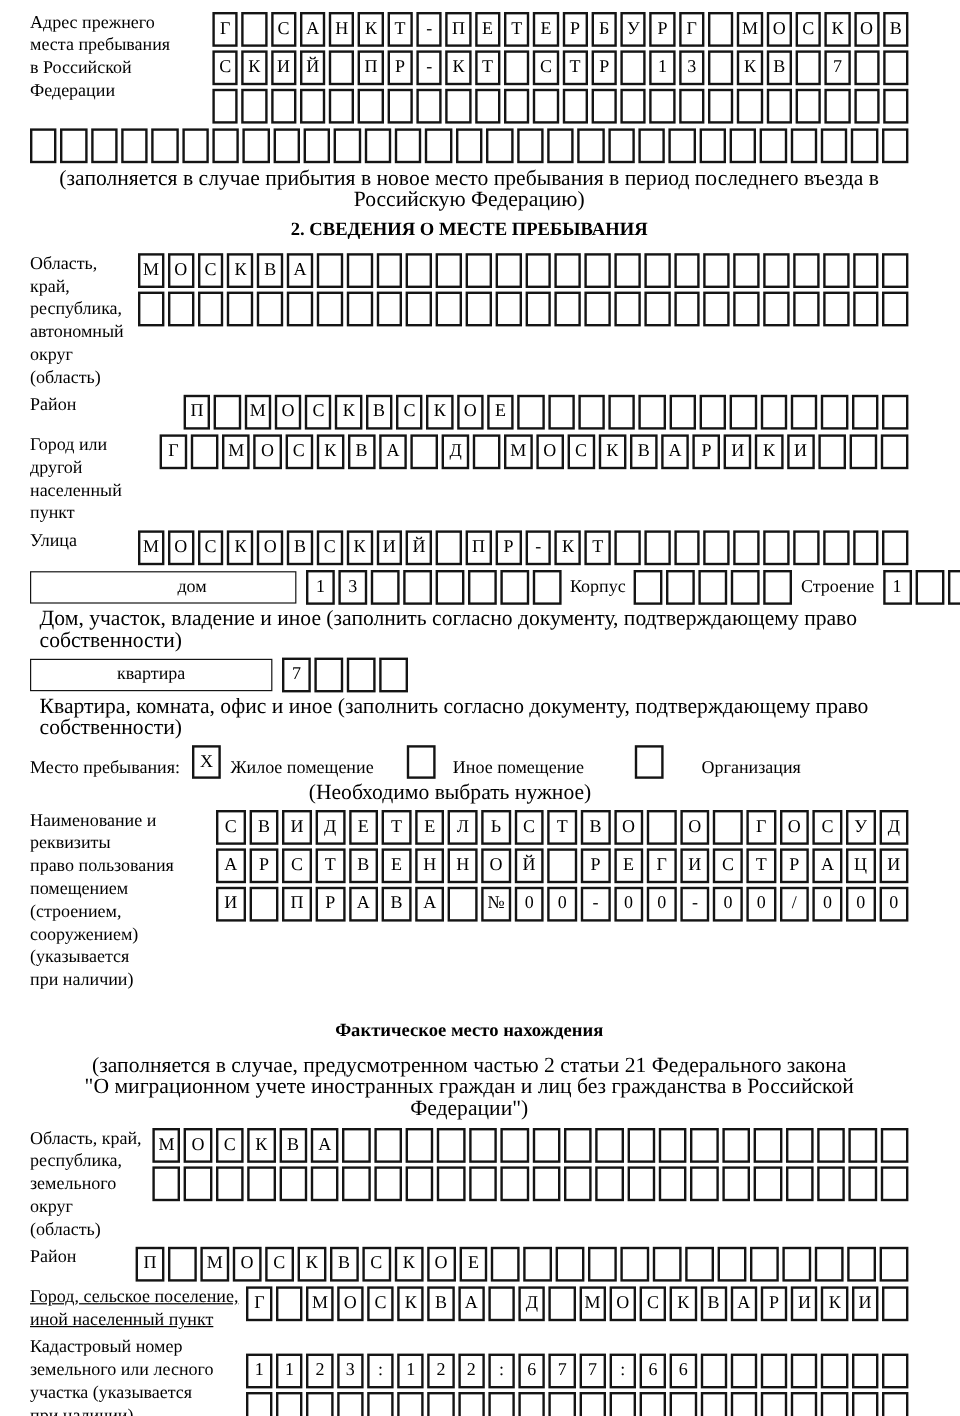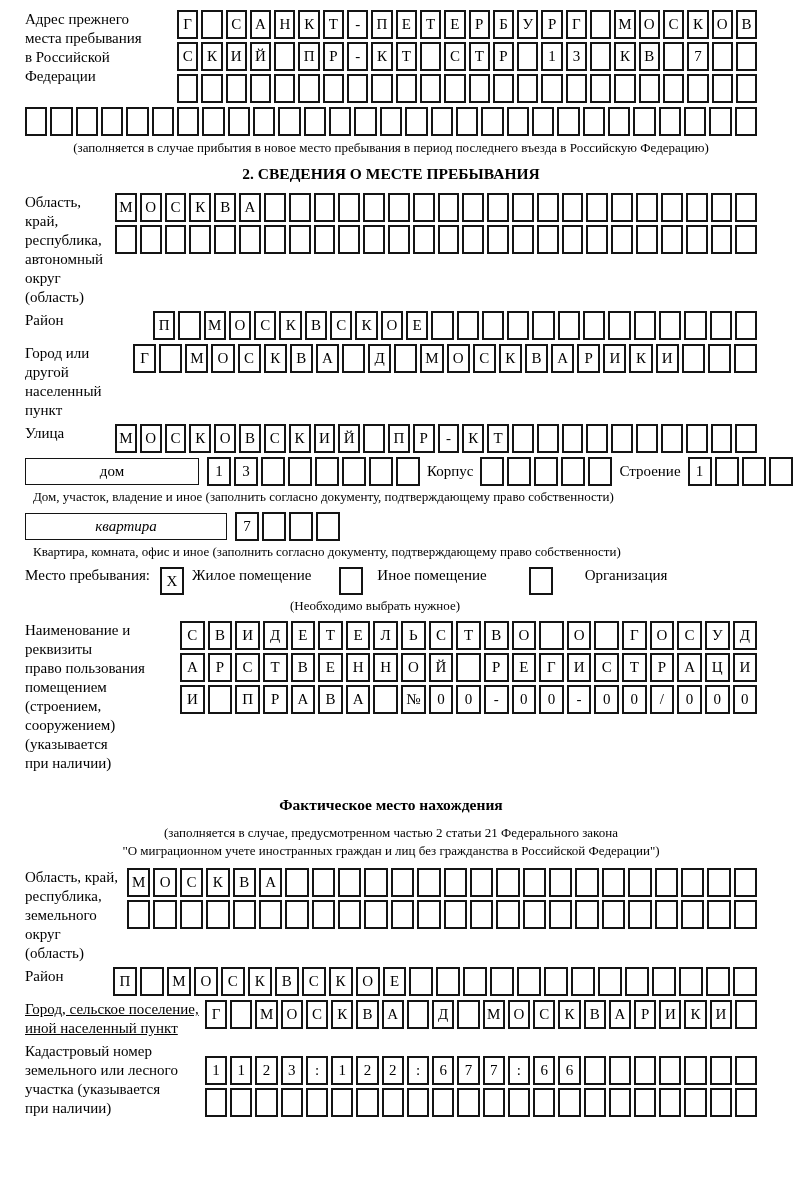--- a/index.html
+++ b/index.html
@@ -21,37 +21,37 @@
   .cell{
     flex:1;height:25px;border:2px solid #141414;box-sizing:content-box;
     display:flex;align-items:center;justify-content:center;
     font-size:15px;line-height:1;background:#fff;min-width:0;
   }
   .cells-fixed .cell{flex:none;width:20px;}
 
   .w152{width:152px;} .w90{width:90px;} .w128{width:128px;} .w108{width:108px;}
   .w155{width:155px;} .w102{width:102px;} .w88{width:88px;}
 
-  .caption{font-size:13px;line-height:18px;}
+  .caption{font-size:18px;line-height:18px;}
   .caption-center{text-align:center;}
   .caption-indent{margin:2px 0 6px 8px;}
 
   .sec-title{font-weight:bold;font-size:15.5px;text-align:center;margin:8px 0 10px 0;}
 
   
   .inline-row{display:flex;align-items:center;margin-bottom:2px;}
   .widebox{
     border:1.5px solid #141414;height:25px;display:flex;align-items:center;
     justify-content:center;font-size:15px;flex:none;background:#fff;
   }
   .inline-label{font-size:15px;flex:none;padding:0 7px;}
   .gap8{width:8px;flex:none;}
 
   
-  .stay-row{display:flex;align-items:flex-start;margin:6px 0 2px 0;font-size:15px;}
+  .stay-row{display:flex;align-items:flex-end;margin:6px 0 2px 0;font-size:15px;}
   .checkbox{
     width:20px;height:24px;border:2px solid #141414;flex:none;
     display:flex;align-items:center;justify-content:center;font-size:15px;
   }
   .stay-note{margin-left:140px;width:420px;text-align:center;}
 
   .pad-top14{padding-top:14px;}
 </style>
 </head>
 <body>
@@ -338,21 +338,21 @@
         <div class="cell"></div>
         <div class="cell"></div>
         <div class="cell"></div>
         <div class="cell"></div>
         <div class="cell"></div>
         <div class="cell"></div>
       </div>
   </div>
 
   <div class="inline-row">
-    <div class="widebox" style="width:172px;">дом</div>
+    <div class="widebox" style="width:172px;padding-left:48px;">дом</div>
     <div class="gap8"></div>
     <div class="cells cells-fixed" style="flex:none;">
         <div class="cell">1</div>
         <div class="cell">3</div>
         <div class="cell"></div>
         <div class="cell"></div>
         <div class="cell"></div>
         <div class="cell"></div>
         <div class="cell"></div>
         <div class="cell"></div>
@@ -369,21 +369,21 @@
     <div class="cells cells-fixed" style="flex:none;">
         <div class="cell">1</div>
         <div class="cell"></div>
         <div class="cell"></div>
         <div class="cell"></div>
       </div>
   </div>
   <div class="caption caption-indent">Дом, участок, владение и иное (заполнить согласно документу, подтверждающему право собственности)</div>
 
   <div class="inline-row">
-    <div class="widebox" style="width:200px;font-style:italic;">квартира</div>
+    <div class="widebox" style="width:200px;">квартира</div>
     <div class="gap8"></div>
     <div class="cells cells-fixed" style="flex:none;">
         <div class="cell">7</div>
         <div class="cell"></div>
         <div class="cell"></div>
         <div class="cell"></div>
       </div>
   </div>
   <div class="caption caption-indent">Квартира, комната, офис и иное (заполнить согласно документу, подтверждающему право собственности)</div>
 

